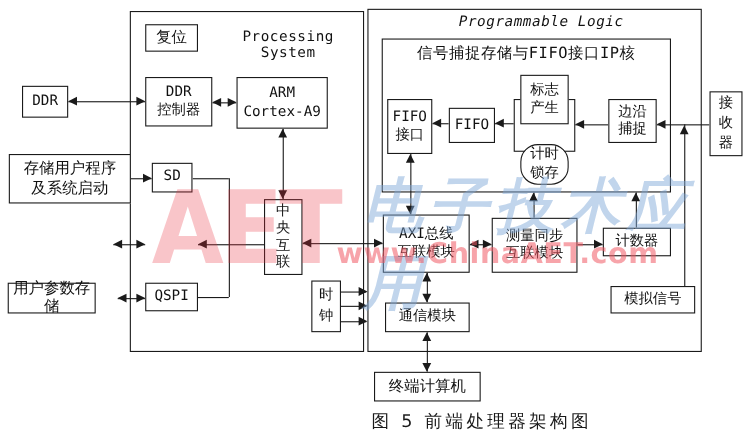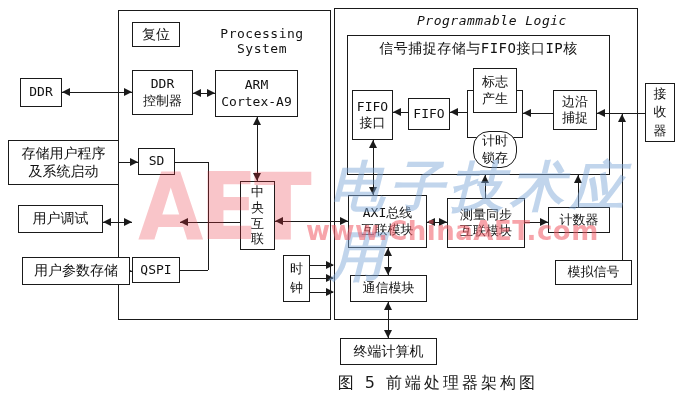--- a/index.html
+++ b/index.html
@@ -123,22 +123,21 @@
   <div class="vl" style="left:388px;top:302px;height:36px;"></div>
   <div class="ah u" style="left:384px;top:302px;"></div>
   <div class="ah d" style="left:384px;top:330px;"></div>
 
   <div class="vl" style="left:622px;top:113px;height:147px;"></div>
   <div class="ah u" style="left:618px;top:114px;"></div>
 
   <div class="box" style="left:20px;top:78px;width:42px;height:29px;">DDR</div>
   <div class="box" style="left:8px;top:140px;width:111px;height:45px;font-size:14px;">存储用户程序
 及系统启动</div>
-  <div class="box" style="left:18px;top:205px;width:85px;height:28px;font-size:14px;">用户调试</div>
-  <div class="box" style="left:22px;top:257px;width:108px;height:28px;font-size:14px;">用户参数存储</div>
+  <div class="box" style="left:7px;top:257px;width:80px;height:28px;font-size:14px;">用户参数存储</div>
 
   <div class="box" style="left:132px;top:22px;width:48px;height:25px;font-size:14px;">复位</div>
   <div class="box" style="left:132px;top:70px;width:61px;height:45px;">DDR
 控制器</div>
   <div class="box" style="left:215px;top:70px;width:83px;height:47px;">ARM
 Cortex-A9</div>
   <div class="box" style="left:138px;top:148px;width:37px;height:27px;">SD</div>
   <div class="box" style="left:132px;top:257px;width:48px;height:26px;">QSPI</div>
   <div class="box vtext" style="left:240px;top:181px;width:35px;height:69px;line-height:1.2;">中
 央

